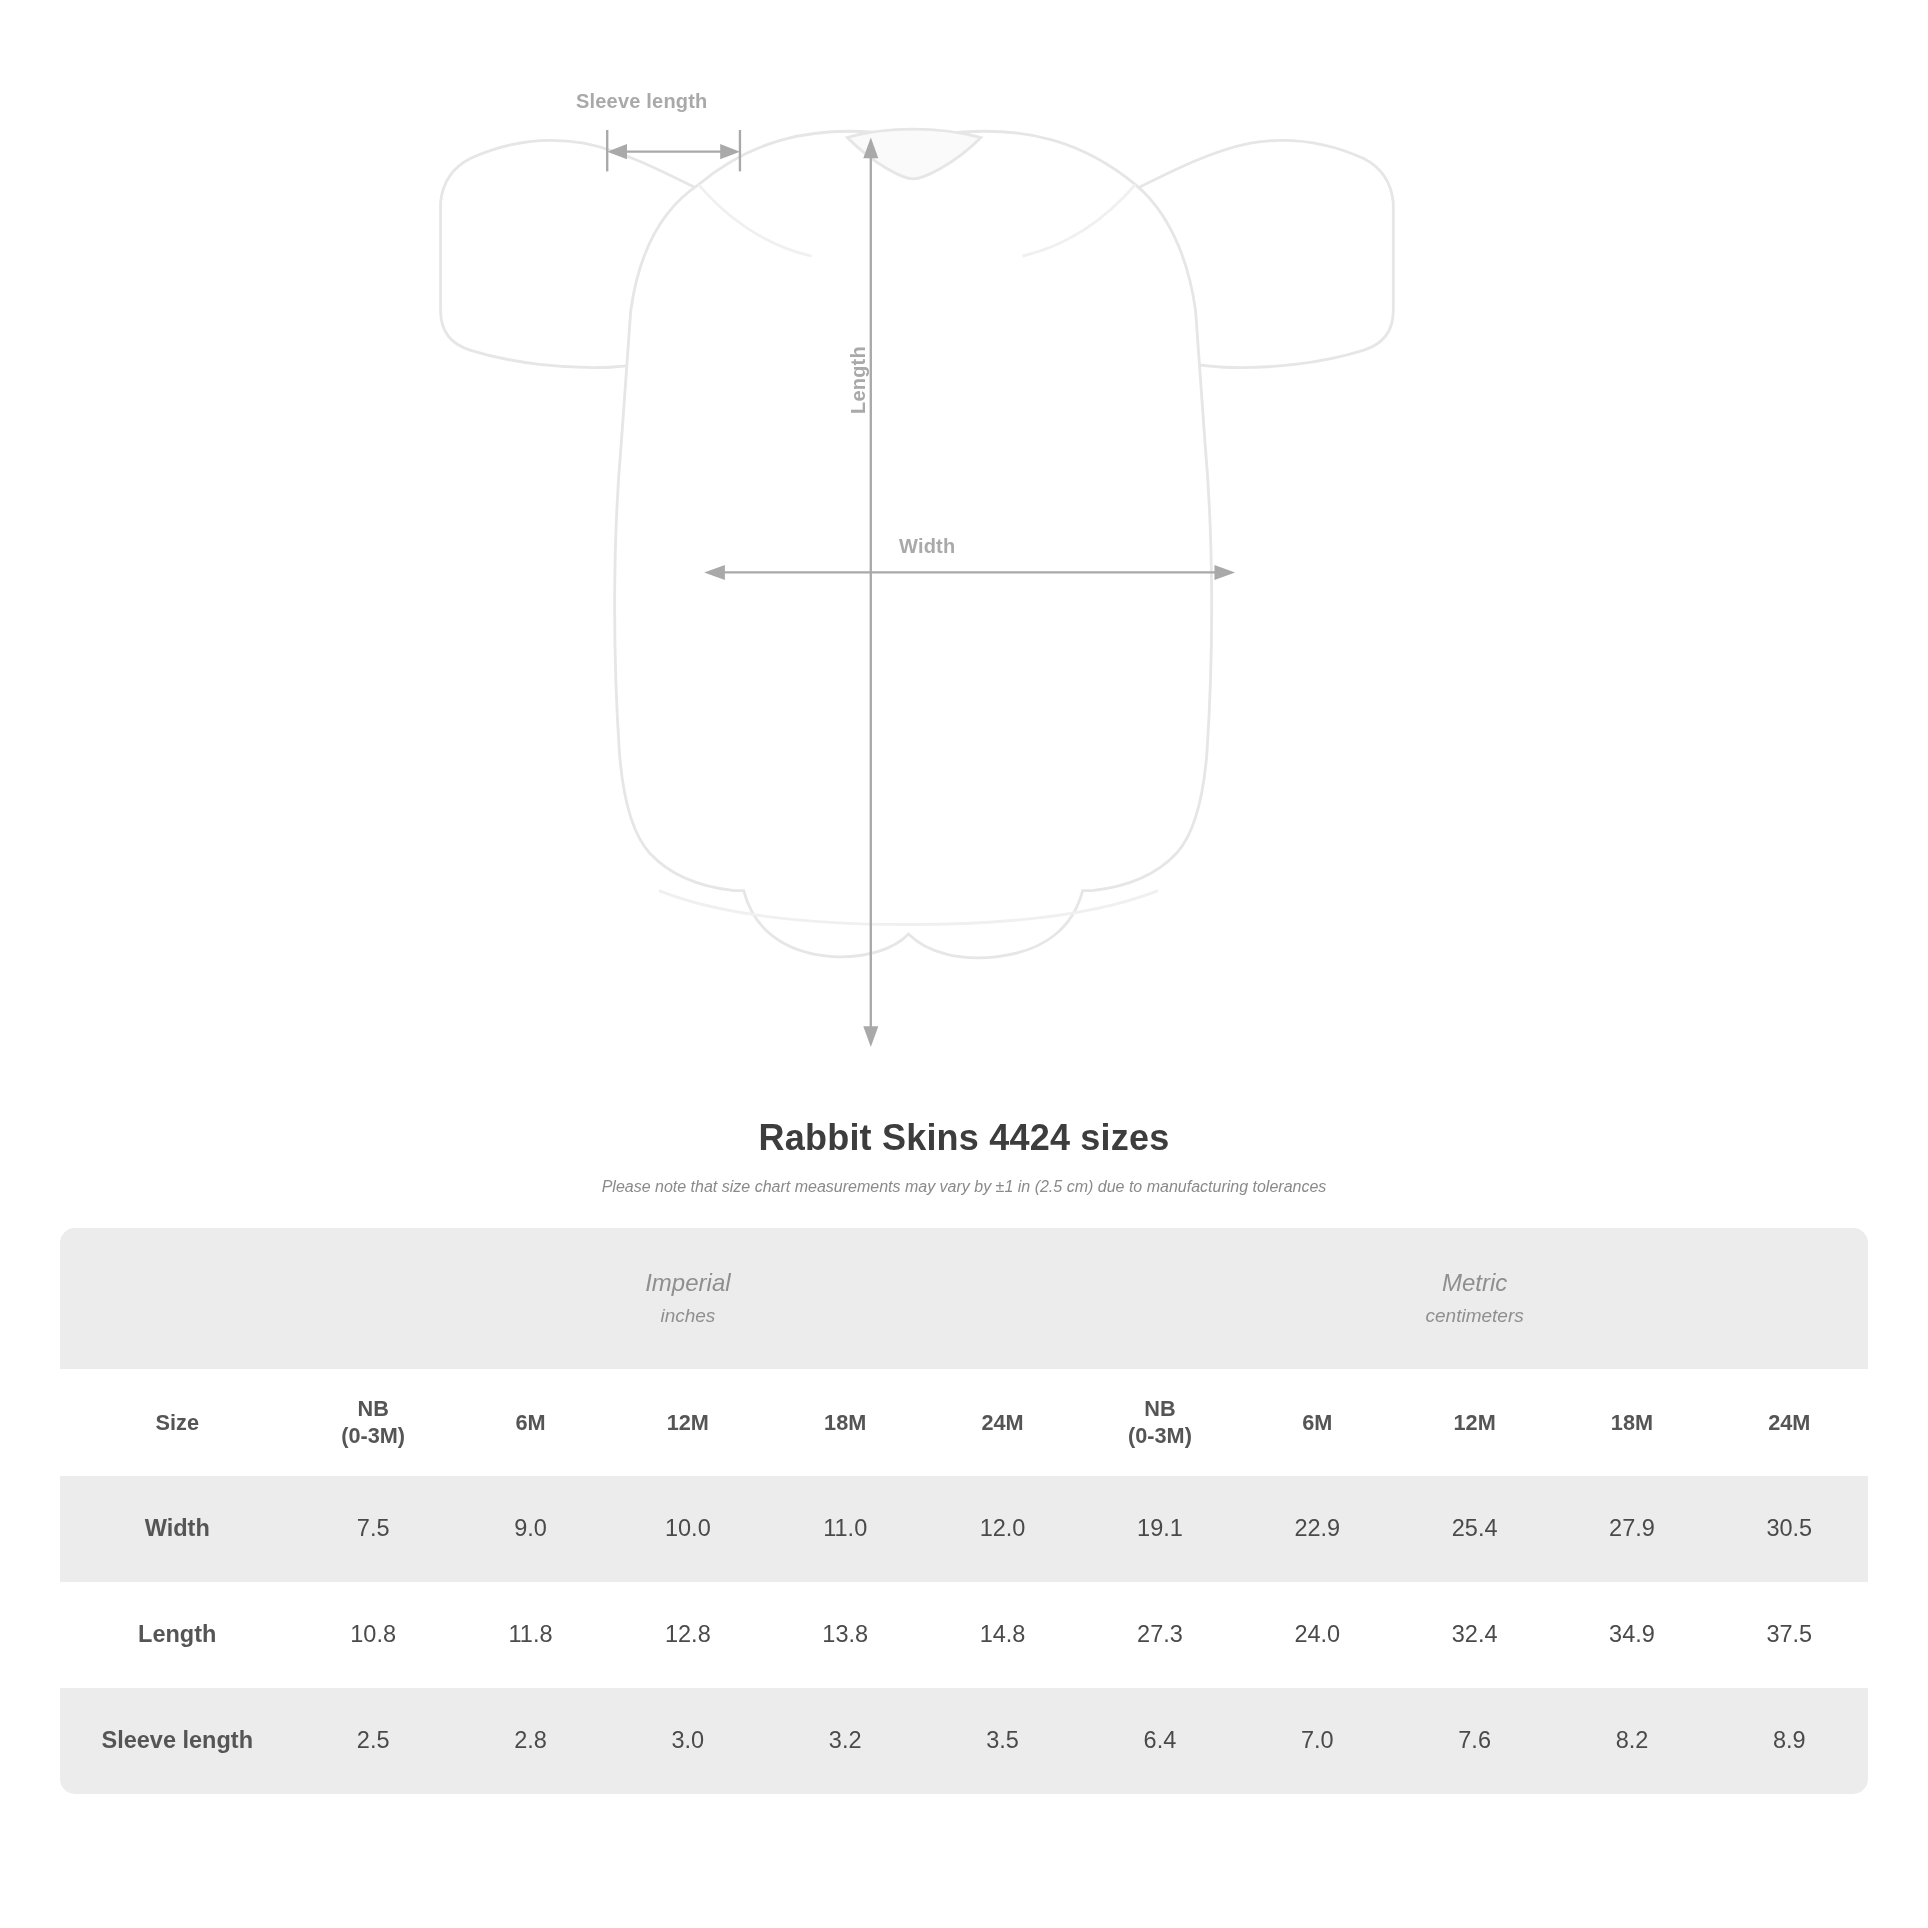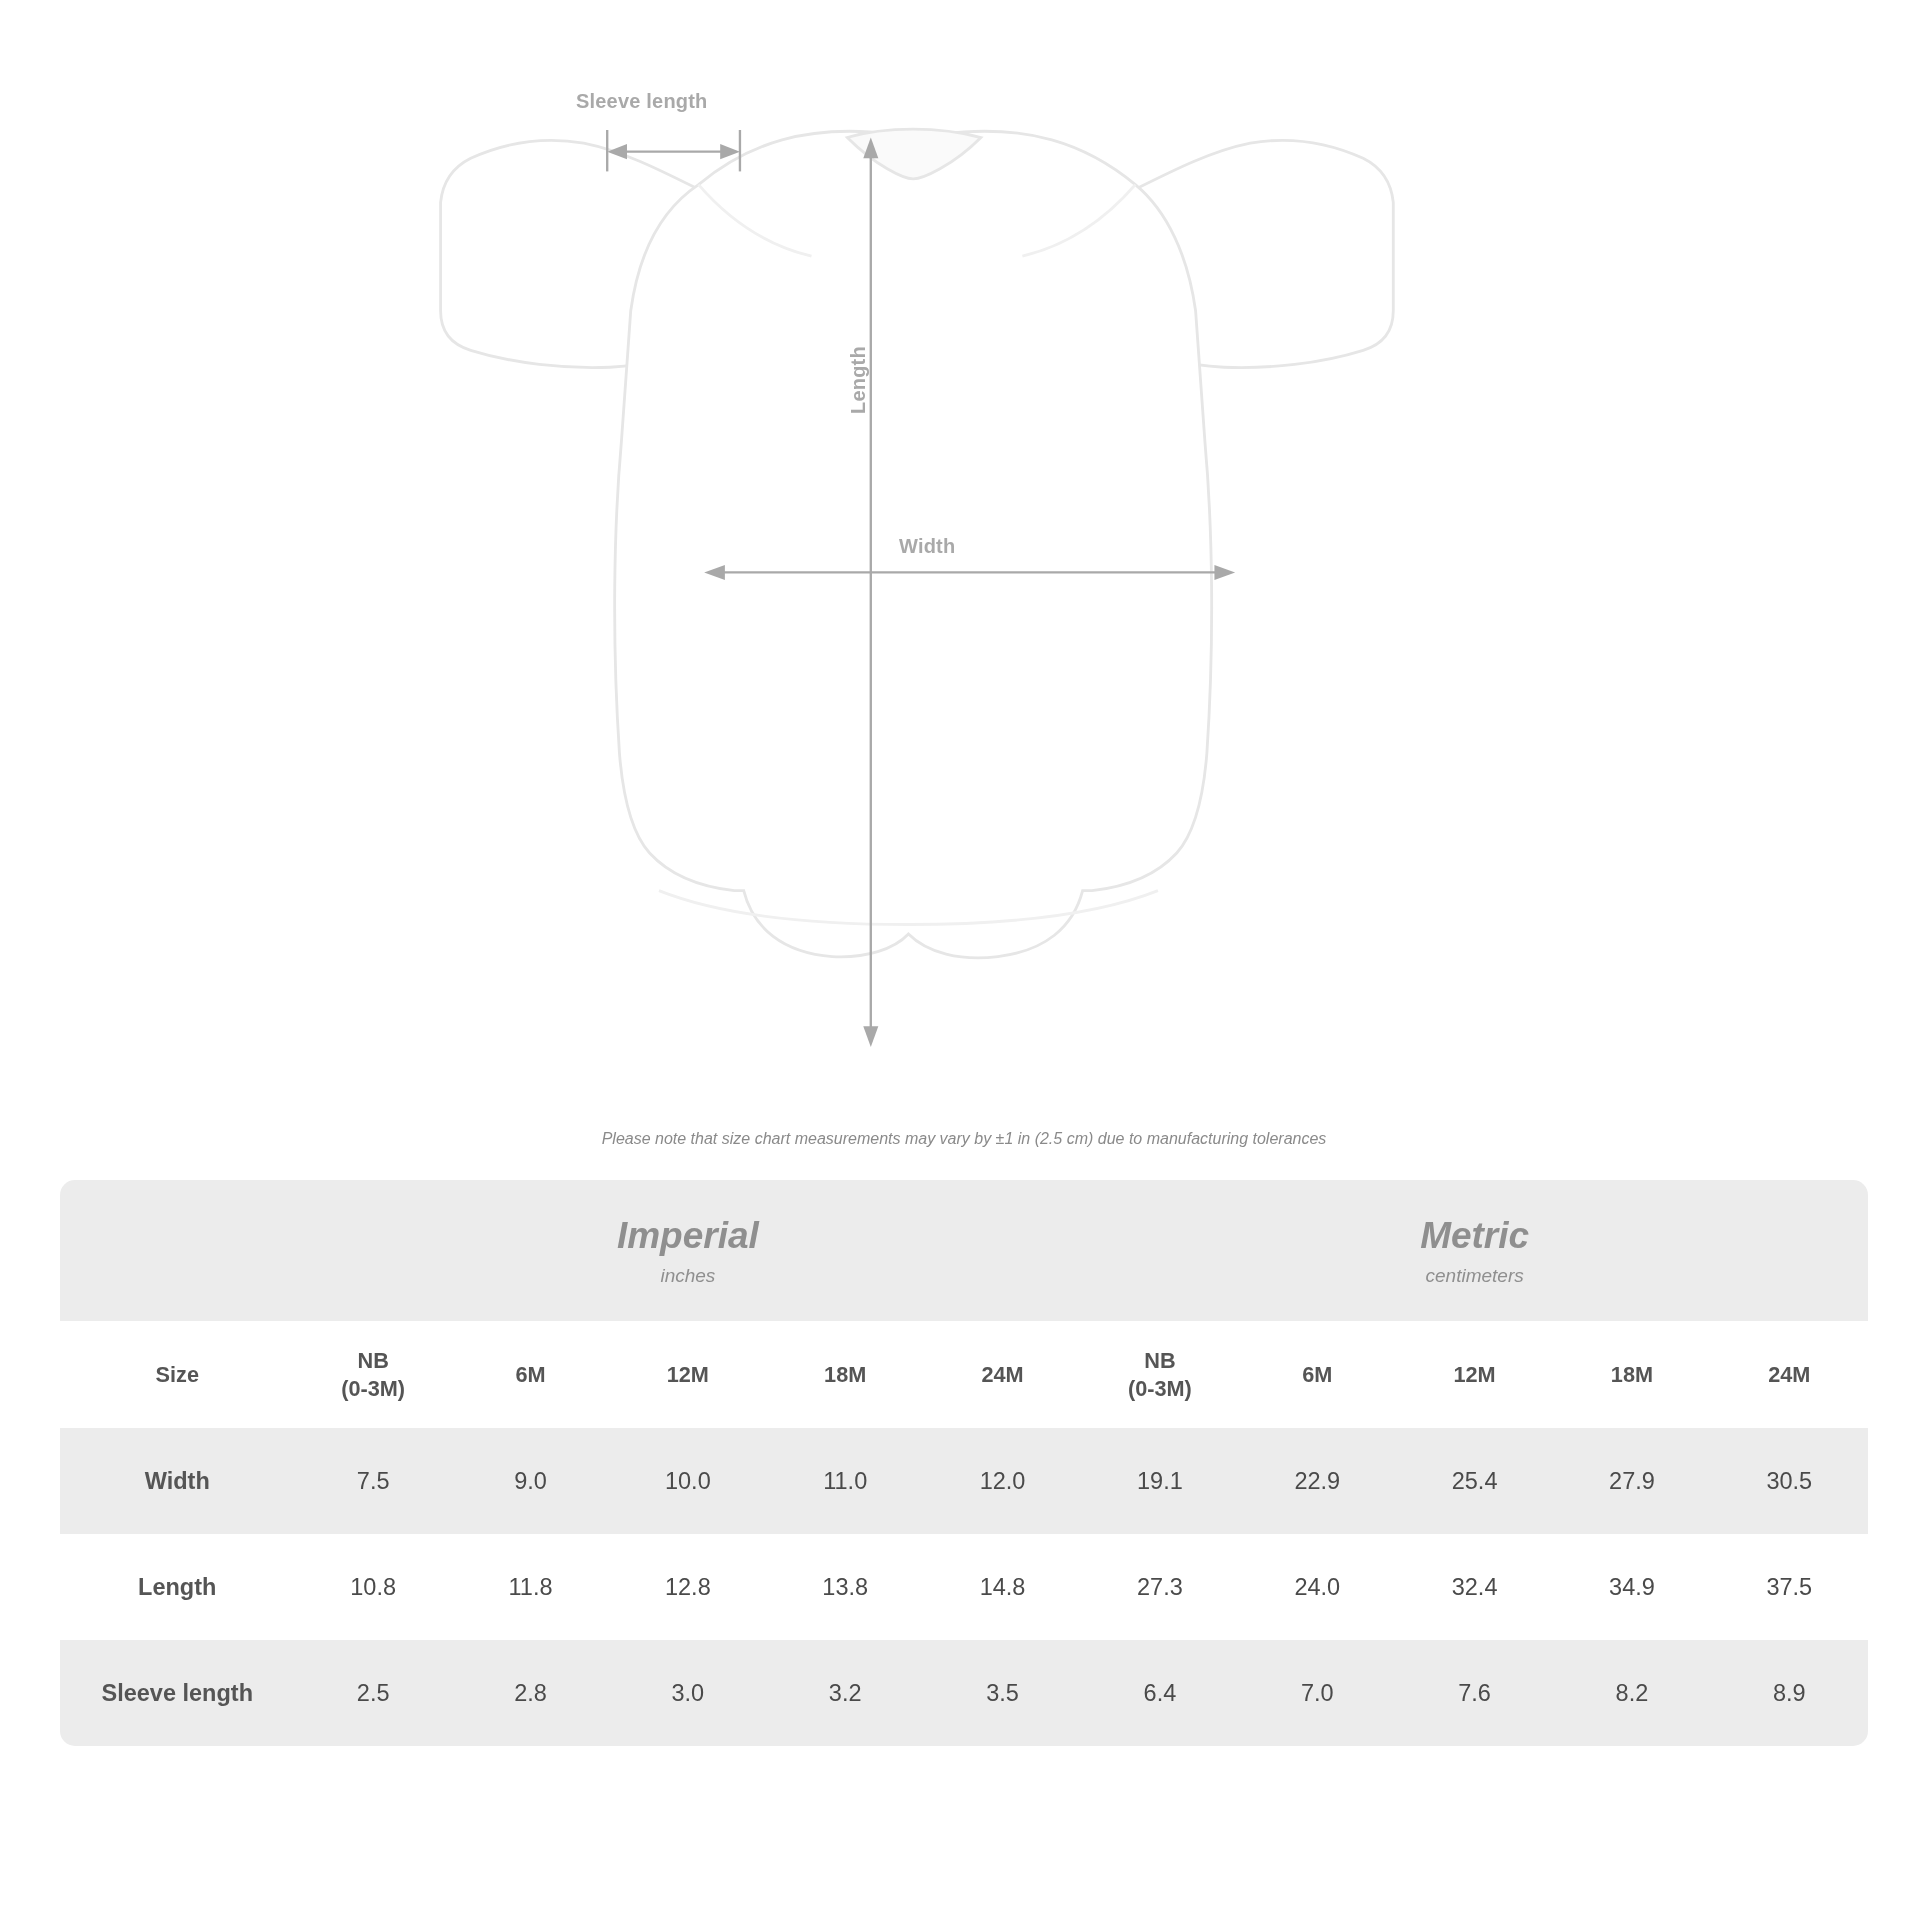--- a/index.html
+++ b/index.html
@@ -95,23 +95,23 @@
     height: 141px;
     padding: 0;
   }
   .unit-row td.corner-left {
     border-top-left-radius: 15px;
   }
   .unit-row td.corner-right {
     border-top-right-radius: 15px;
   }
   .unit-name {
-    font-size: 37px;
+    font-size: 24px;
     font-style: italic;
-    font-weight: bold;
+    font-weight: normal;
     color: #8f8f8f;
     line-height: 1.2;
   }
   .unit-sub {
     font-size: 19px;
     font-style: italic;
     color: #8f8f8f;
     margin-top: 7.5px;
   }
 
@@ -224,20 +224,21 @@
         <polygon points="925,1112 917,1090 933,1090"></polygon>
       </g>
     </svg>
 
     <div class="dim-label sleeve">Sleeve length</div>
     <div class="dim-label width">Width</div>
     <div class="dim-label length">Length</div>
   </div>
 
   <div class="title-block">
+    <h1 class="chart-title">Rabbit Skins 4424 sizes</h1>
     <div class="chart-note">Please note that size chart measurements may vary by ±1 in (2.5 cm) due to manufacturing tolerances</div>
   </div>
 
   <div class="table-wrap">
     <table class="size-table">
       <colgroup>
         <col class="col-label">
         <col class="col-cell">
           <col class="col-cell">
           <col class="col-cell">

